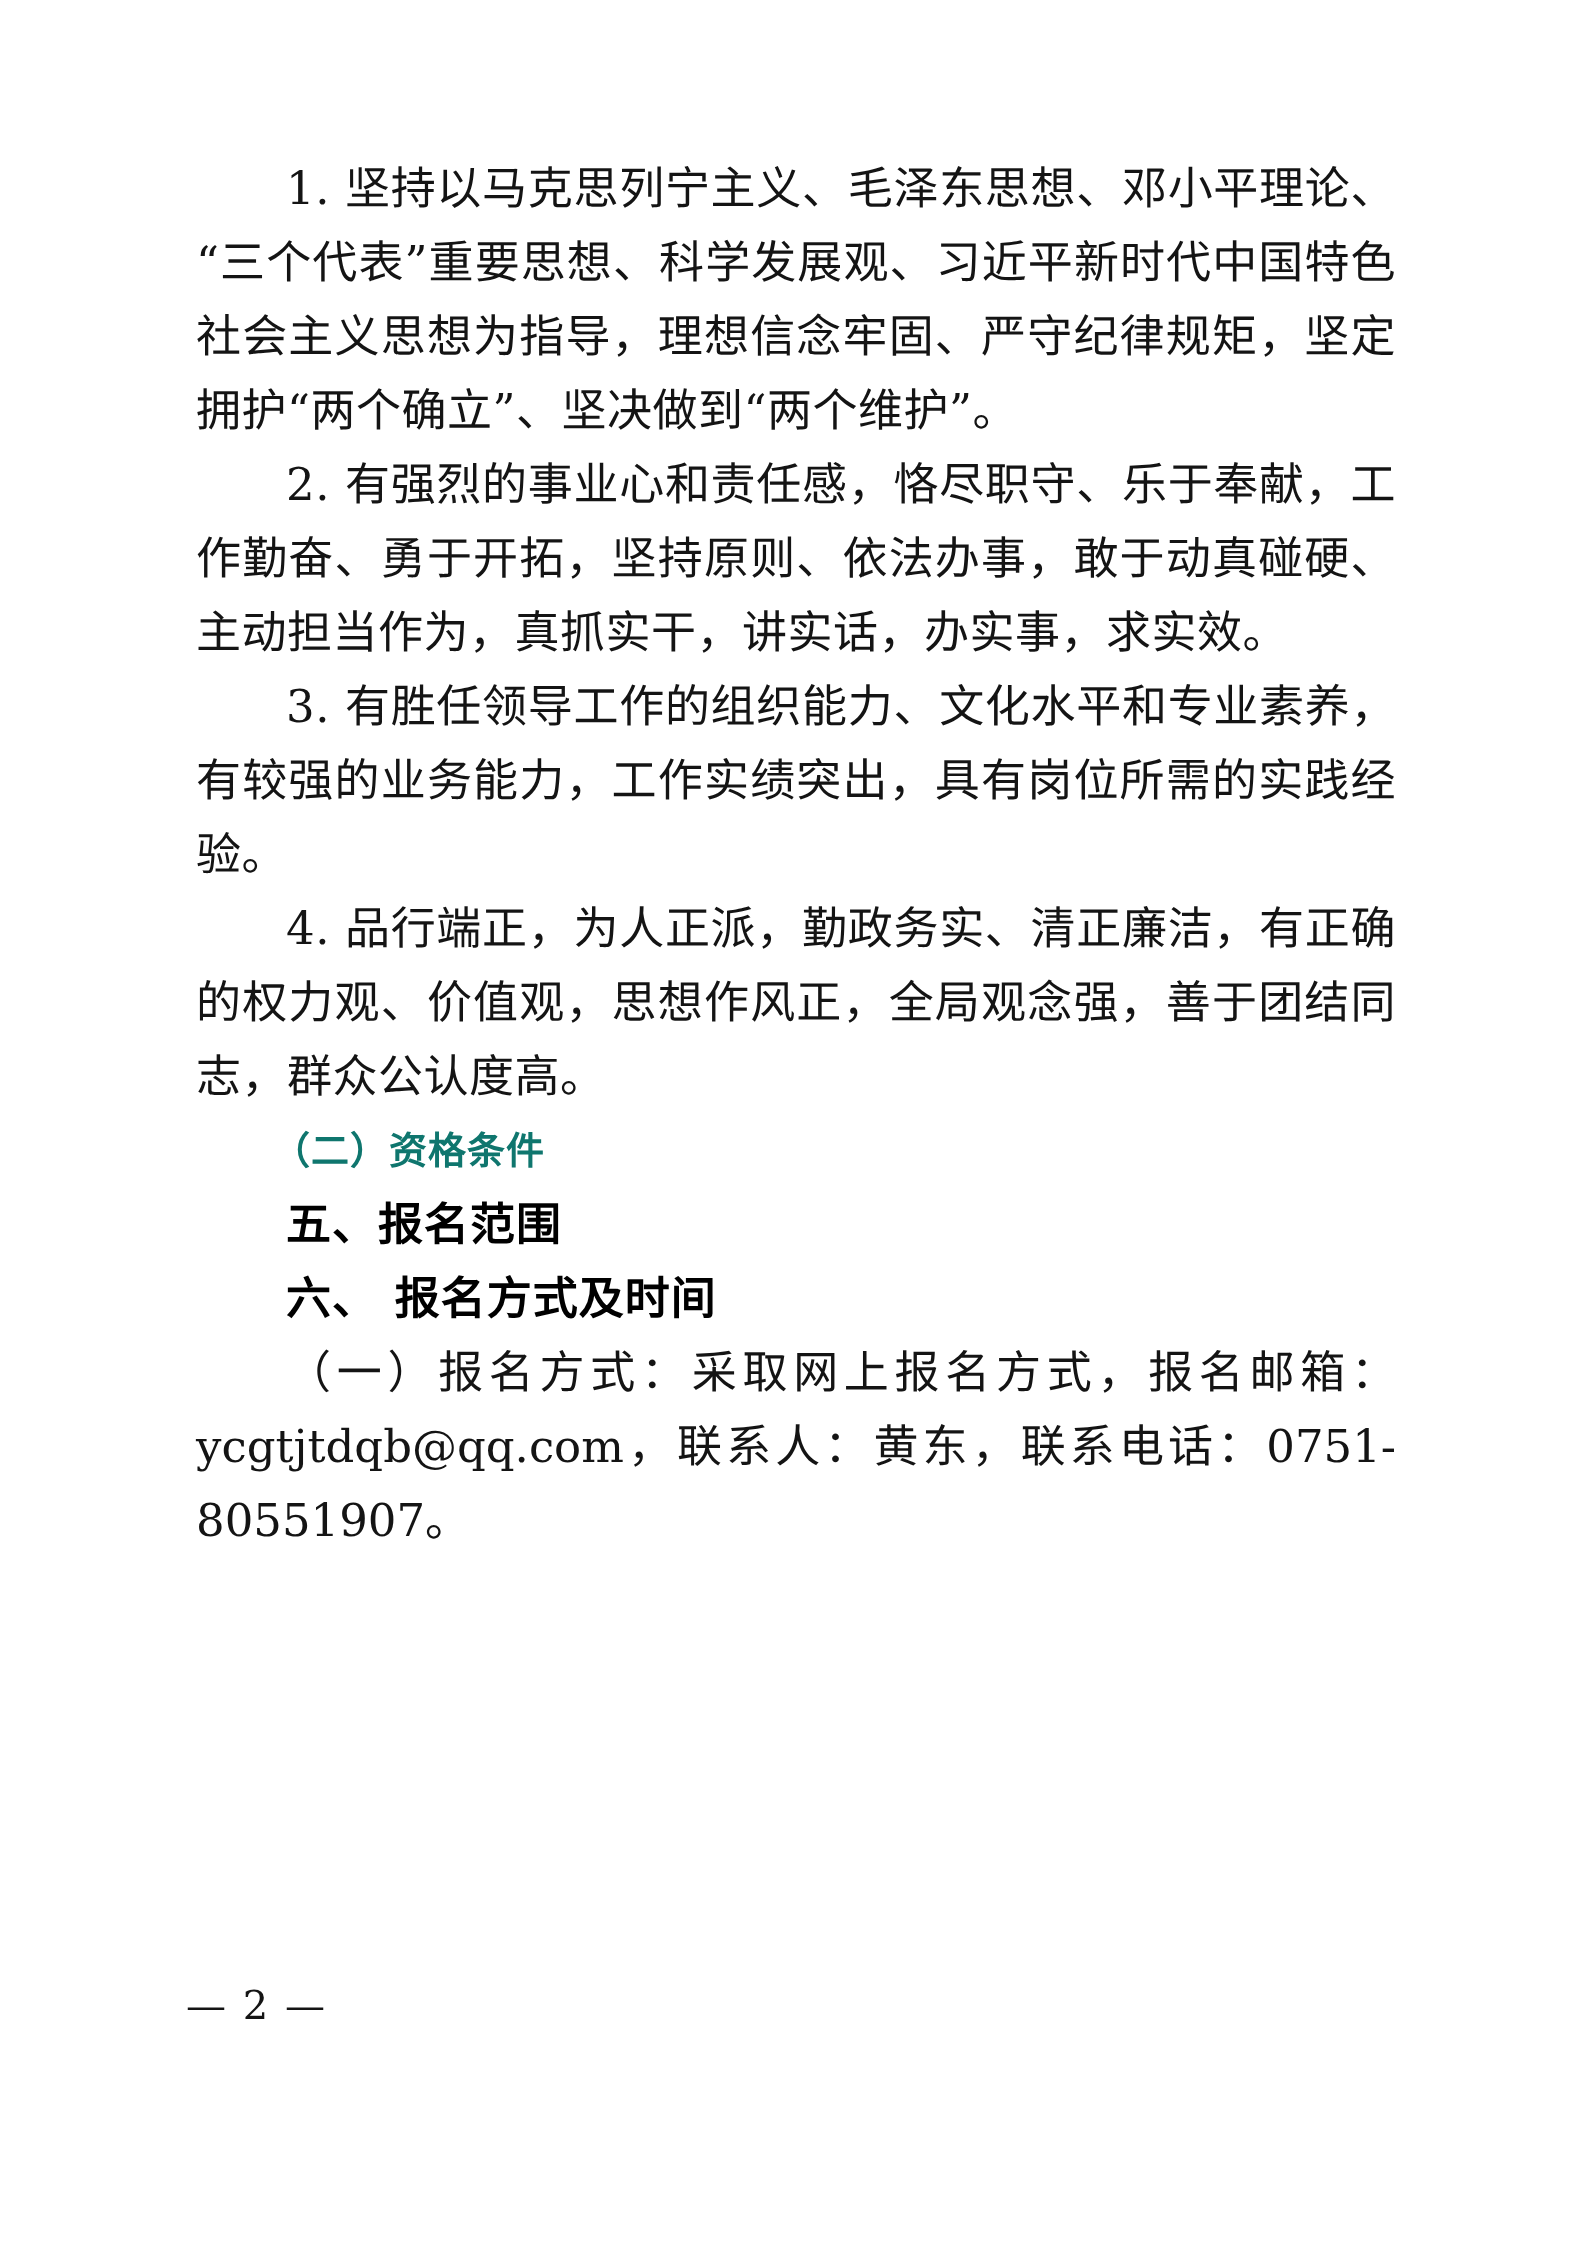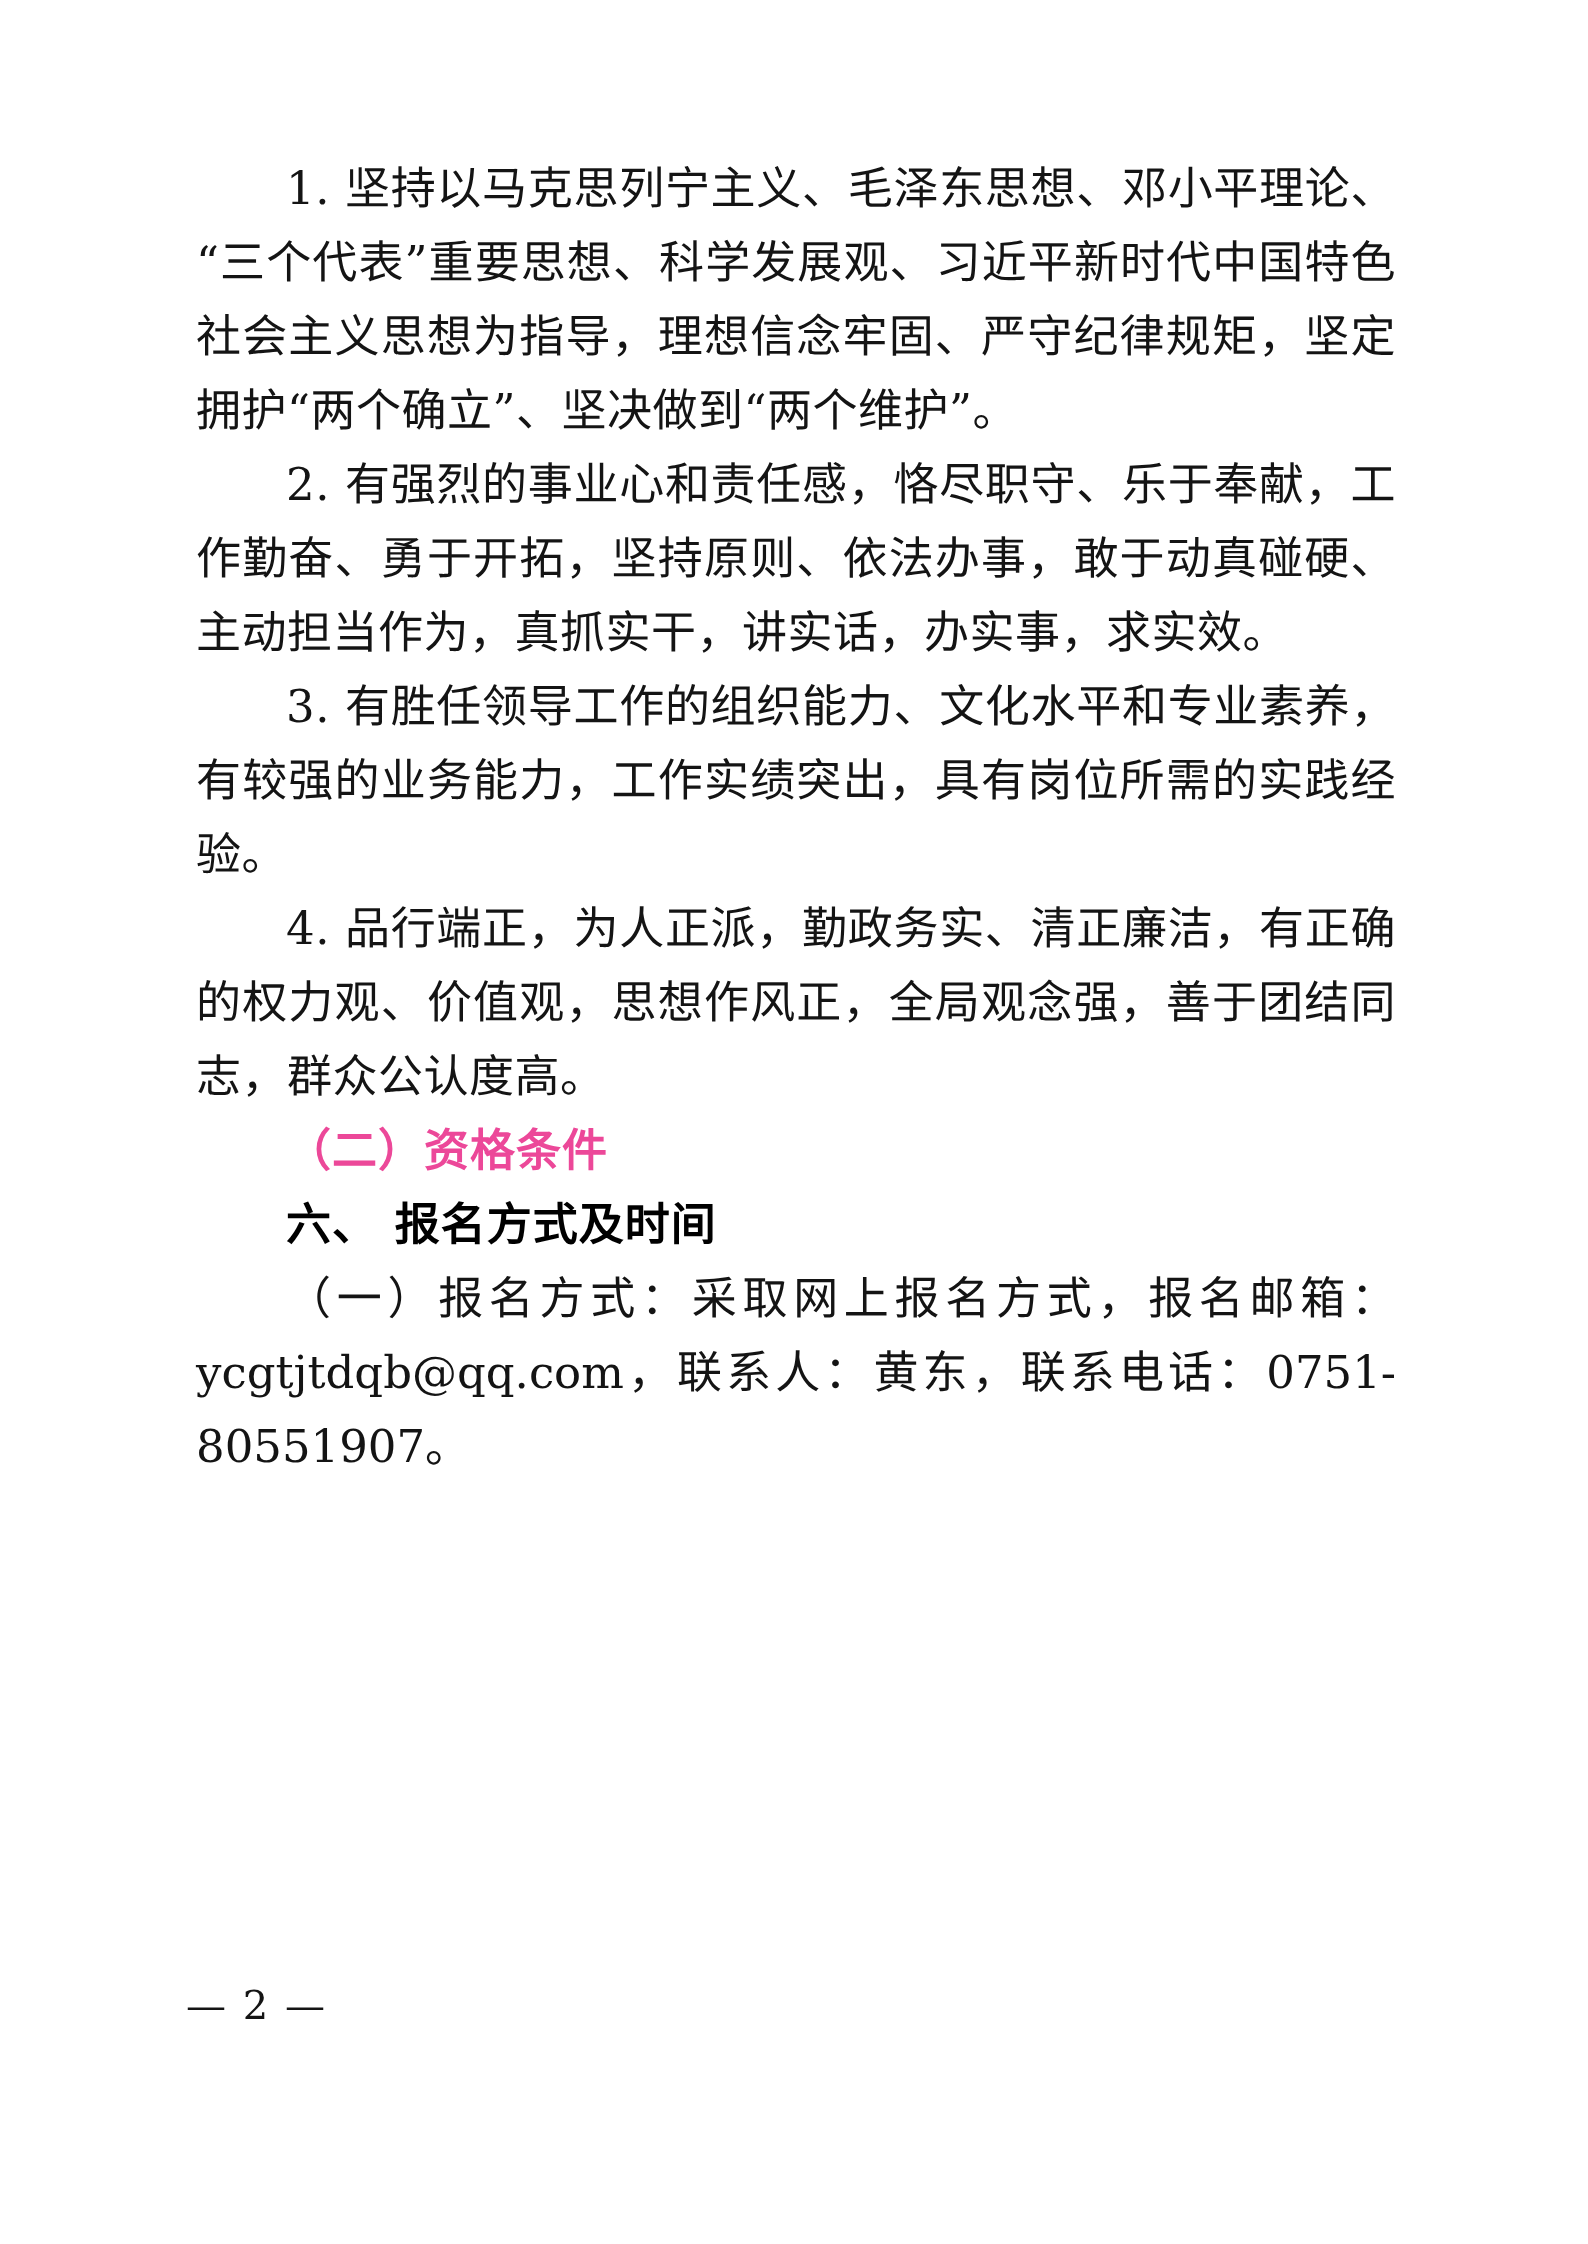--- a/index.html
+++ b/index.html
@@ -48,27 +48,27 @@
     font-weight: 700;
     text-indent: 2em;
     letter-spacing: 1px;
     margin: 0;
     color: #000000;
   }
 
   
   .heading2 {
     font-family: "DejaVu Serif", "Liberation Serif", serif;
-    font-size: 45px;
+    font-size: 38px;
     line-height: 74px;
     font-weight: 600;
     text-indent: 2em;
     letter-spacing: 1px;
     margin: 0;
-    color: #ec4899;
+    color: #0f766e;
   }
 
   
   .footer {
     position: absolute;
     left: 186px;
     top: 1985px;
     font-family: "DejaVu Serif", "Liberation Serif", serif;
     font-size: 40px;
     line-height: 40px;
@@ -87,20 +87,21 @@
 
     <p class="para">2. 有强烈的事业心和责任感，恪尽职守、乐于奉献，工作勤奋、勇于开拓，坚持原则、依法办事，敢于动真碰硬、主动担当作为，真抓实干，讲实话，办实事，求实效。</p>
 
     <p class="para">3. 有胜任领导工作的组织能力、文化水平和专业素养，有较强的业务能力，工作实绩突出，具有岗位所需的实践经验。</p>
 
     <p class="para">4. 品行端正，为人正派，勤政务实、清正廉洁，有正确的权力观、价值观，思想作风正，全局观念强，善于团结同志，群众公认度高。</p>
 
     <p class="heading2">（二）资格条件</p>
 
 
+    <p class="heading1">五、报名范围</p>
 
 
     <p class="heading1">六、 报名方式及时间</p>
 
     <p class="para tight">（一）报名方式：采取网上报名方式，报名邮箱：ycgtjtdqb@qq.com，联系人：黄东，联系电话：0751-80551907。</p>
 
   </div>
 
   <div class="footer">— 2 —</div>
 

